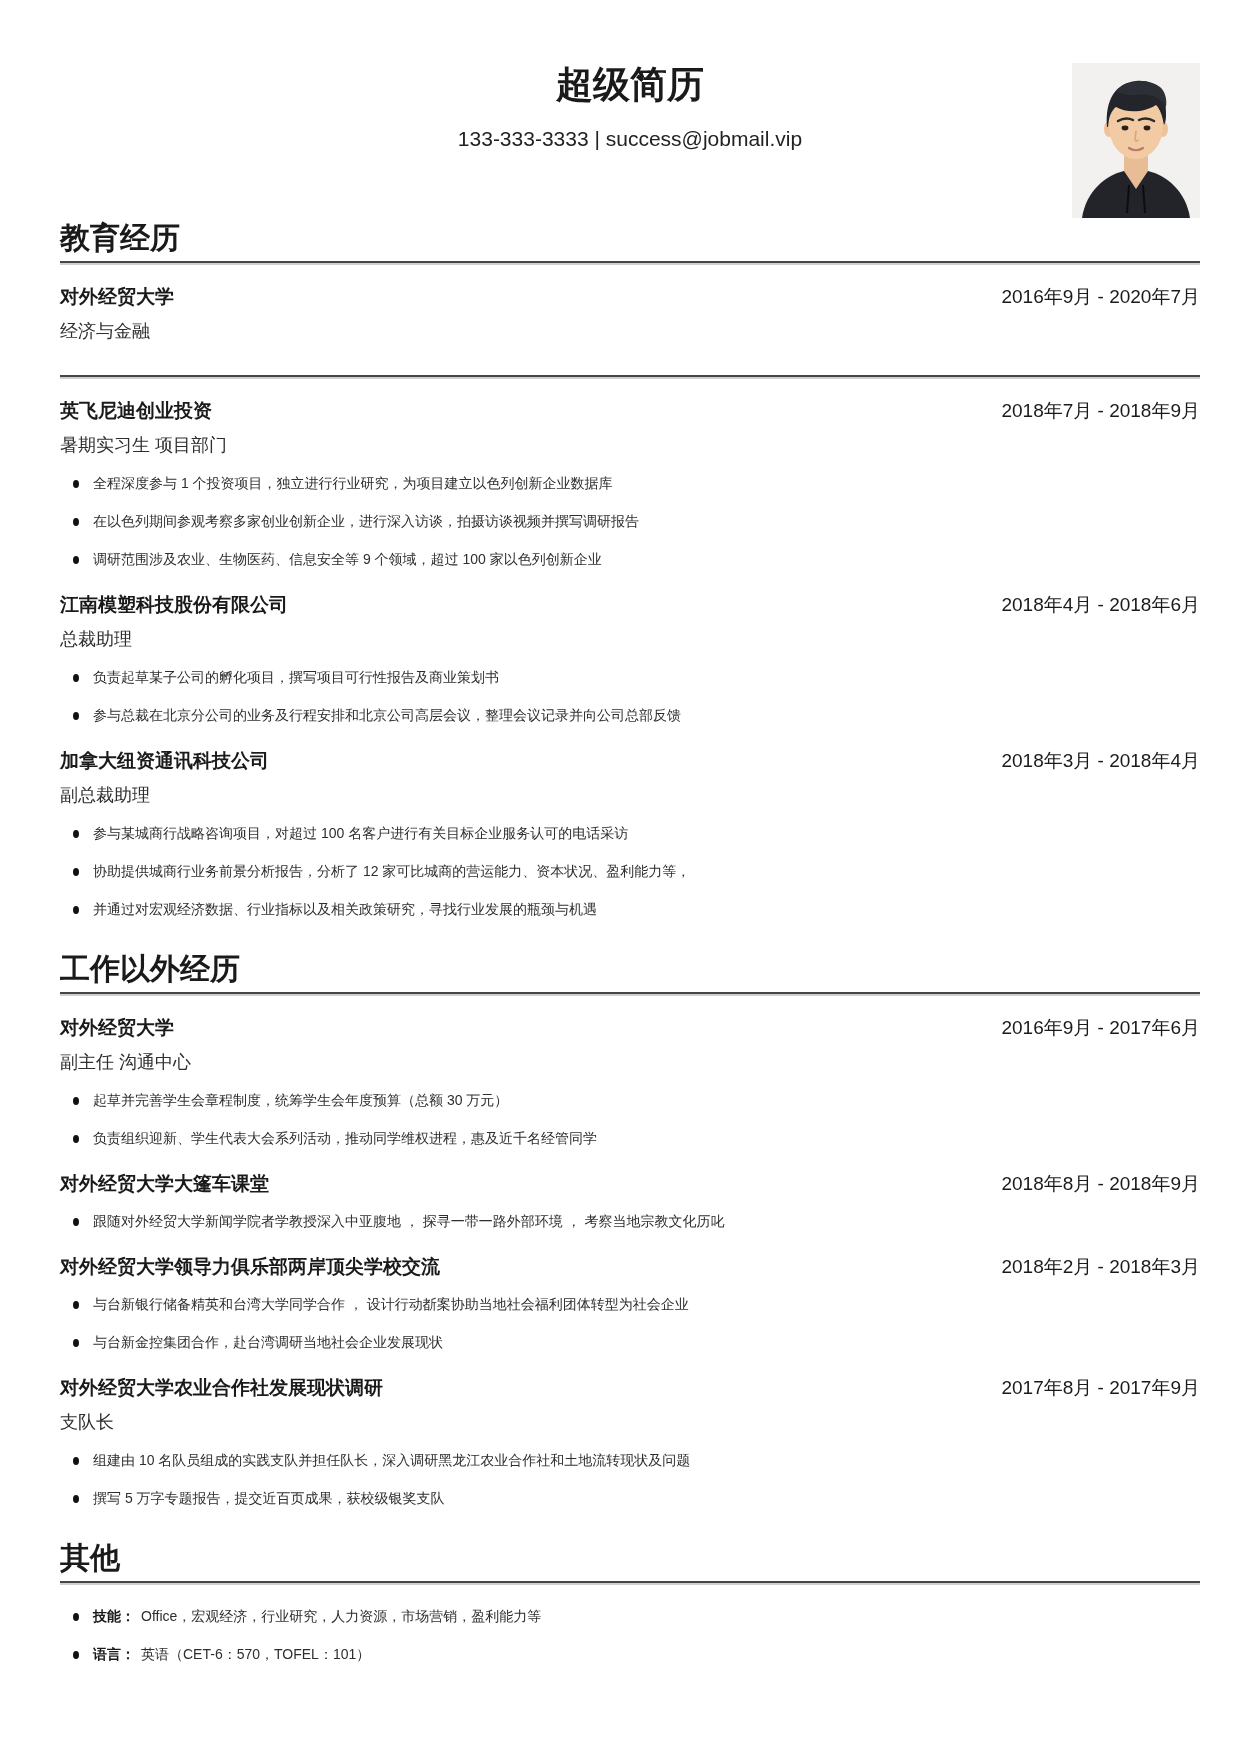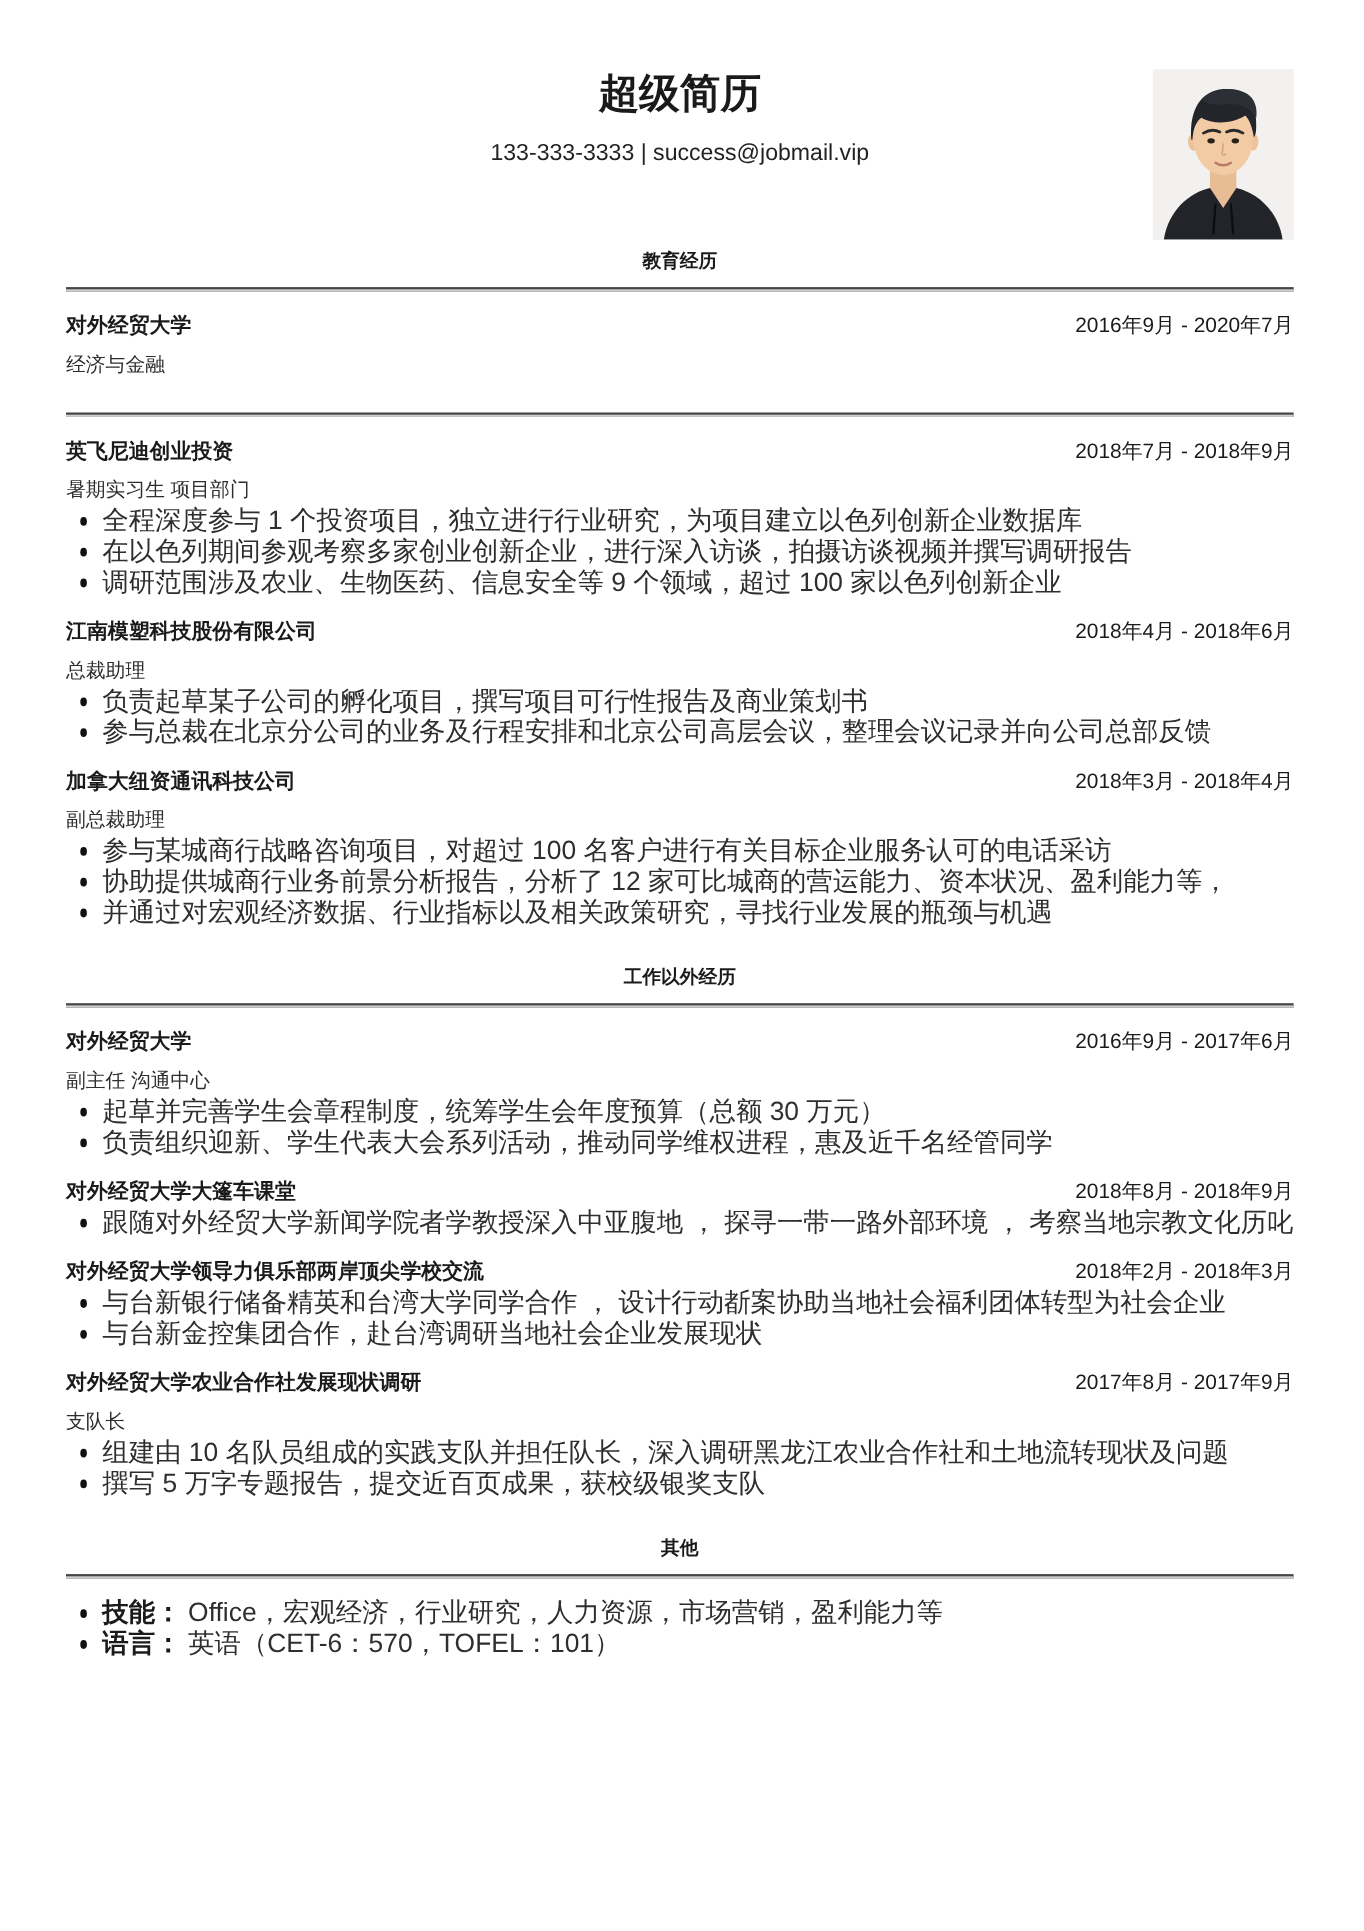--- a/index.html
+++ b/index.html
@@ -2,42 +2,42 @@
 <html><head>
 <meta charset="utf-8">
 <style>
   html,body{margin:0;padding:0;}
   body{
     width:1240px;height:1755px;overflow:hidden;background:#ffffff;
     font-family:"Liberation Sans","DejaVu Sans",sans-serif;
     color:#2e2e2e;
   }
   .page{position:relative;width:1240px;height:1755px;box-sizing:border-box;
-        padding:62px 64px 0 60px;}
+        padding:62px 40px 0 60px;}
   
   .resume-header{position:relative;text-align:center;}
   .page-title{font-size:37px;font-weight:bold;color:#1a1a1a;line-height:46px;margin:0;}
   .contact-line{font-size:21px;color:#222;margin-top:18px;line-height:26px;}
   .profile-photo{position:absolute;top:1px;right:0;width:128px;height:155px;
                  overflow:hidden;background:#f3f1ef;}
   
   .sections{margin-top:0;}
   .resume-section{margin-top:30px;}
   .resume-section:first-child{margin-top:70px;}
-  .section-title{font-size:17px;font-weight:bold;color:#1a1a1a;line-height:31px;margin:0;text-align:center;}
+  .section-title{font-size:30px;font-weight:bold;color:#1a1a1a;line-height:31px;margin:0;}
   .section-rule{height:2px;background:#454545;border-bottom:2px solid #cfcfcf;margin-top:8px;}
   
   .entry{margin-top:18px;}
   .entry-head{display:flex;justify-content:space-between;align-items:baseline;}
   .entry-name{font-size:19px;font-weight:bold;color:#1a1a1a;line-height:27px;}
   .entry-date{font-size:19px;color:#1a1a1a;line-height:27px;white-space:nowrap;}
   .entry-sub{font-size:18px;color:#2e2e2e;line-height:27px;margin-top:8px;}
   ul.bullets{list-style:none;margin:1px 0 0 0;padding:0;}
-  ul.bullets li{position:relative;padding-left:33px;margin-top:1px;
-                font-size:24px;line-height:27px;color:#2e2e2e;}
+  ul.bullets li{position:relative;padding-left:33px;margin-top:11px;
+                font-size:14px;line-height:27px;color:#2e2e2e;}
   ul.bullets li .bullet-dot{position:absolute;left:13px;top:10px;width:6px;height:8px;
                 border-radius:50%;background:#111;}
   .bullet-label{font-weight:bold;color:#1a1a1a;margin-right:6px;}
 </style>
 </head>
 <body>
 
 <div class="page">
 
   <div class="resume-header">

